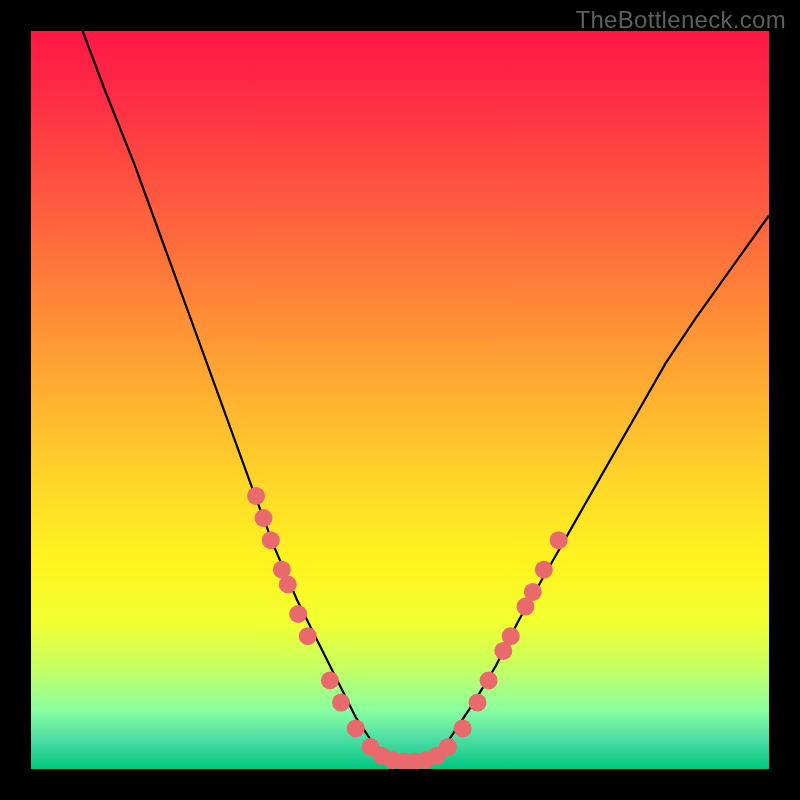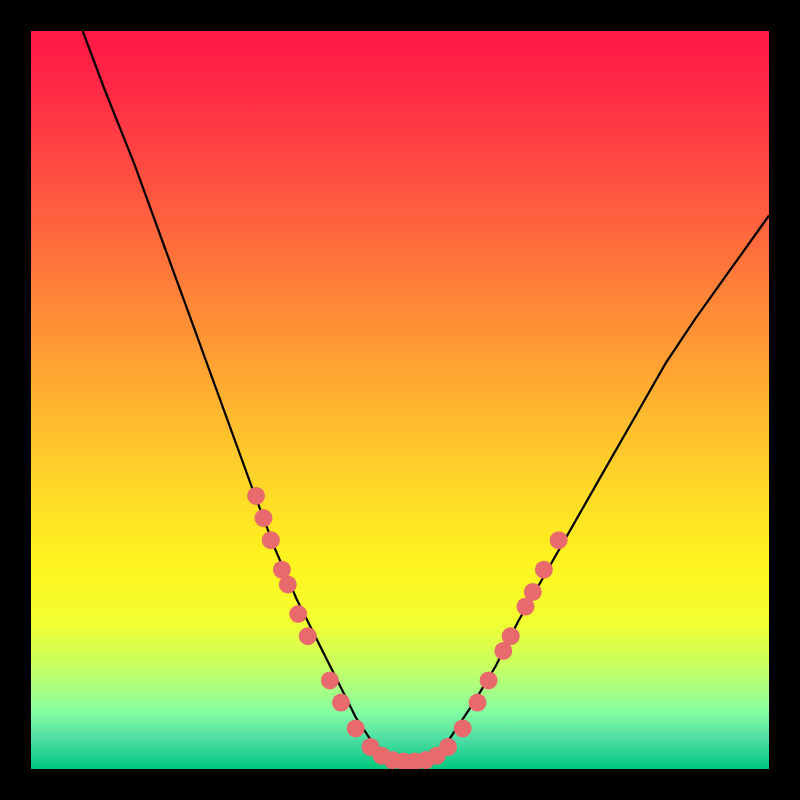--- a/index.html
+++ b/index.html
@@ -98,13 +98,14 @@
           <circle class="dot" cx="457.6" cy="649.4" r="9"></circle>
           <circle class="dot" cx="472.3" cy="619.9" r="9"></circle>
           <circle class="dot" cx="479.7" cy="605.2" r="9"></circle>
           <circle class="dot" cx="494.5" cy="575.6" r="9"></circle>
           <circle class="dot" cx="501.8" cy="560.9" r="9"></circle>
           <circle class="dot" cx="512.9" cy="538.7" r="9"></circle>
           <circle class="dot" cx="527.7" cy="509.2" r="9"></circle>
         </g>
     </svg>
   </div>
+  <div class="attribution">TheBottleneck.com</div>
 </div>
 
 </body></html>

